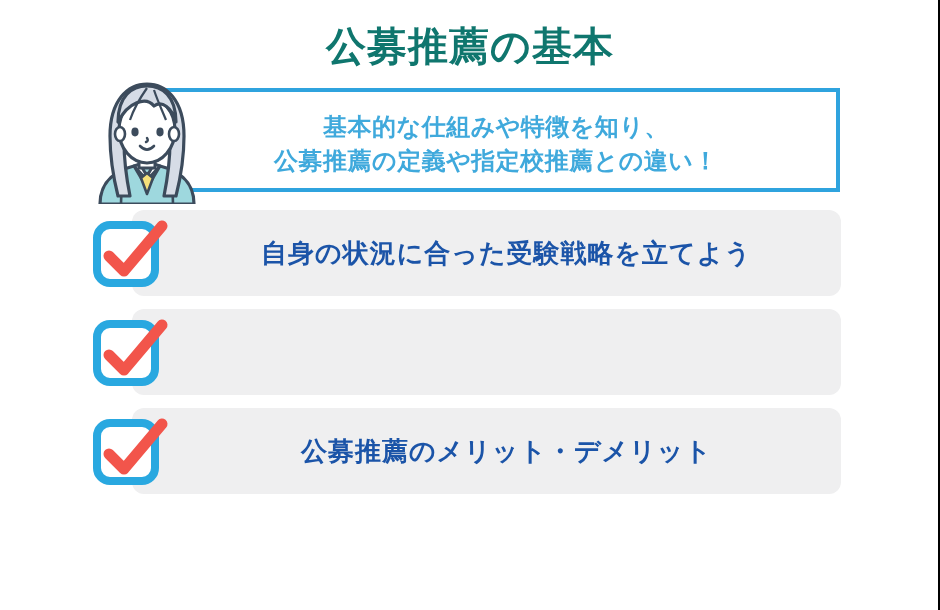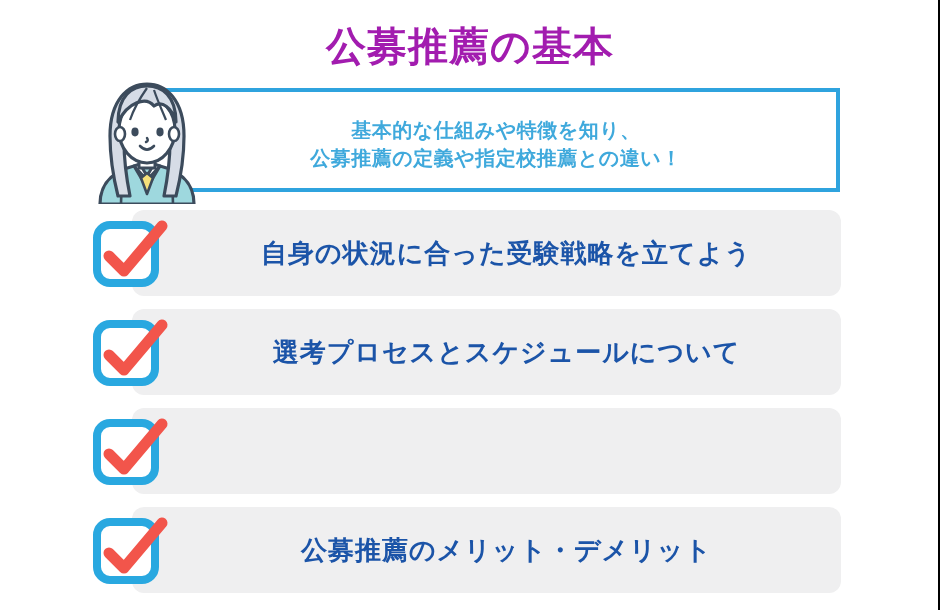--- a/index.html
+++ b/index.html
@@ -22,21 +22,21 @@
 
   
   .page-title {
     position: absolute;
     left: 0;
     top: 24px;
     width: 940px;
     text-align: center;
     font-size: 40px;
     font-weight: bold;
-    color: #a21caf;
+    color: #0f766e;
     letter-spacing: 1px;
     line-height: 1.1;
   }
 
   
   .callout {
     position: absolute;
     left: 152px;
     top: 88px;
     width: 688px;
@@ -50,21 +50,21 @@
     left: 152px;
     top: 96px;
     width: 688px;
     height: 96px;
     display: flex;
     flex-direction: column;
     align-items: center;
     justify-content: center;
     text-align: center;
     color: #3FA9DC;
-    font-size: 20px;
+    font-size: 24px;
     font-weight: bold;
     line-height: 1.42;
     letter-spacing: 0.5px;
     pointer-events: none;
   }
   .callout-line { display: block; white-space: nowrap; }
 
   
   .character {
     position: absolute;
@@ -176,30 +176,20 @@
       <div class="row-panel"></div>
       <div class="row-label">自身の状況に合った受験戦略を立てよう</div>
       <div class="checkbox-icon">
         <svg viewBox="0 0 78 72" width="78" height="72" aria-hidden="true">
           <rect x="5" y="7" width="58" height="58" rx="13" ry="13" fill="#FFFFFF" stroke="#29A8E0" stroke-width="8"></rect>
           <path d="M17 38 L32 53 L70 8" fill="none" stroke="#F2554B" stroke-width="11" stroke-linecap="round" stroke-linejoin="round"></path>
         </svg>
       </div>
     </div>
 
-    <div class="check-row">
-      <div class="row-panel"></div>
-      <div class="row-label">選考プロセスとスケジュールについて</div>
-      <div class="checkbox-icon">
-        <svg viewBox="0 0 78 72" width="78" height="72" aria-hidden="true">
-          <rect x="5" y="7" width="58" height="58" rx="13" ry="13" fill="#FFFFFF" stroke="#29A8E0" stroke-width="8"></rect>
-          <path d="M17 38 L32 53 L70 8" fill="none" stroke="#F2554B" stroke-width="11" stroke-linecap="round" stroke-linejoin="round"></path>
-        </svg>
-      </div>
-    </div>
 
     <div class="check-row">
       <div class="row-panel"></div>
       <div class="checkbox-icon">
         <svg viewBox="0 0 78 72" width="78" height="72" aria-hidden="true">
           <rect x="5" y="7" width="58" height="58" rx="13" ry="13" fill="#FFFFFF" stroke="#29A8E0" stroke-width="8"></rect>
           <path d="M17 38 L32 53 L70 8" fill="none" stroke="#F2554B" stroke-width="11" stroke-linecap="round" stroke-linejoin="round"></path>
         </svg>
       </div>
     </div>

